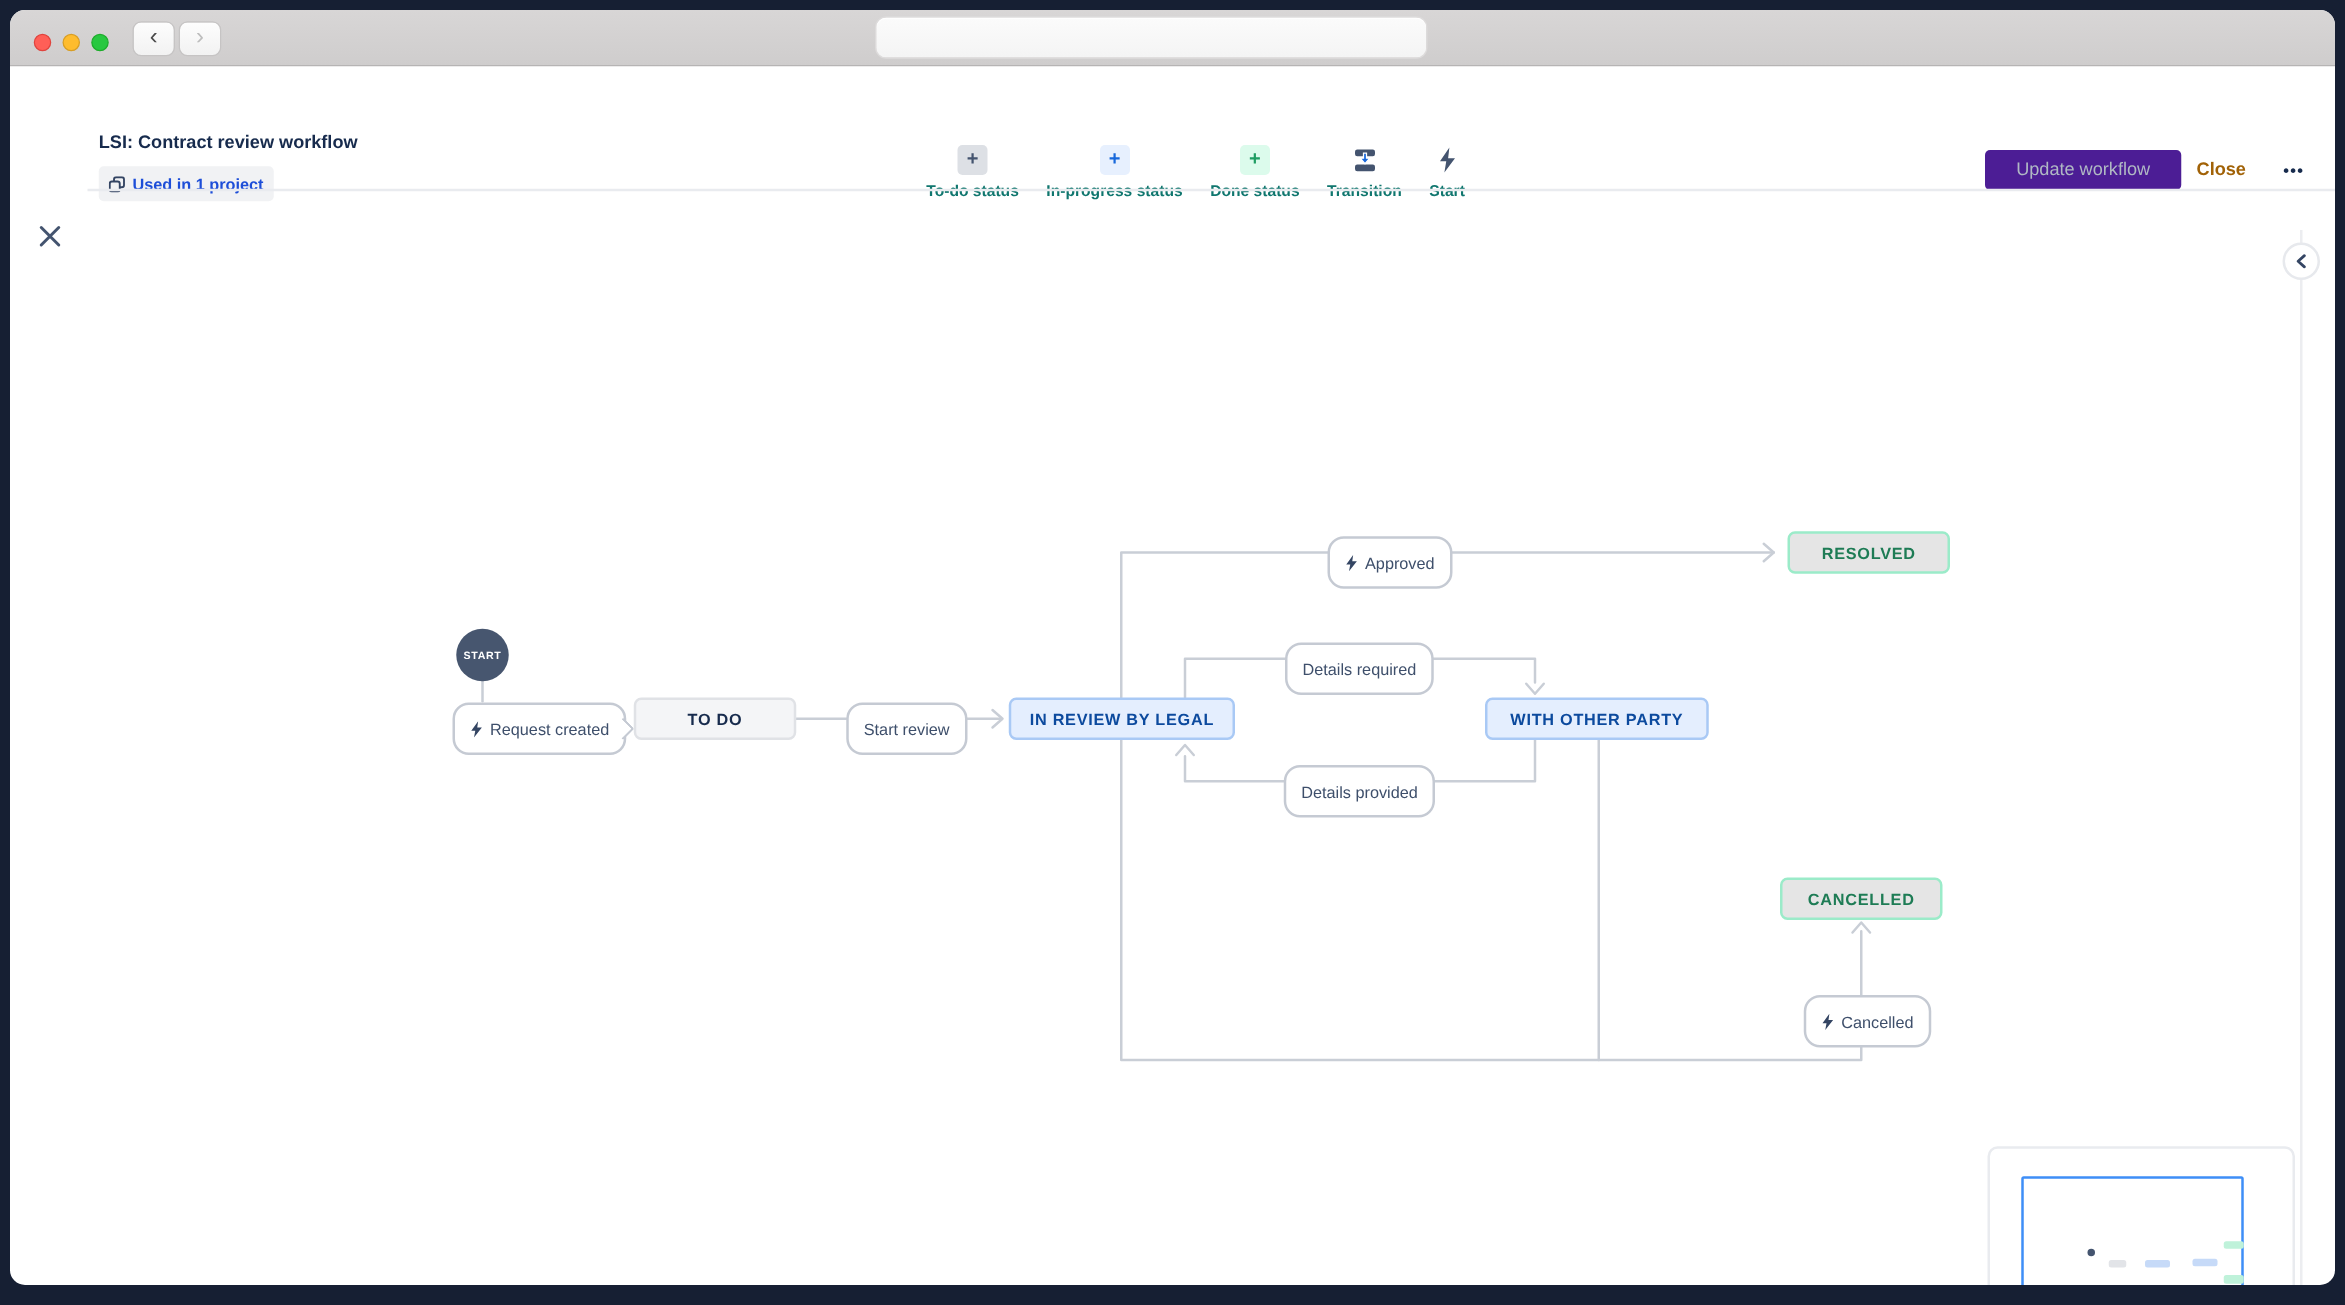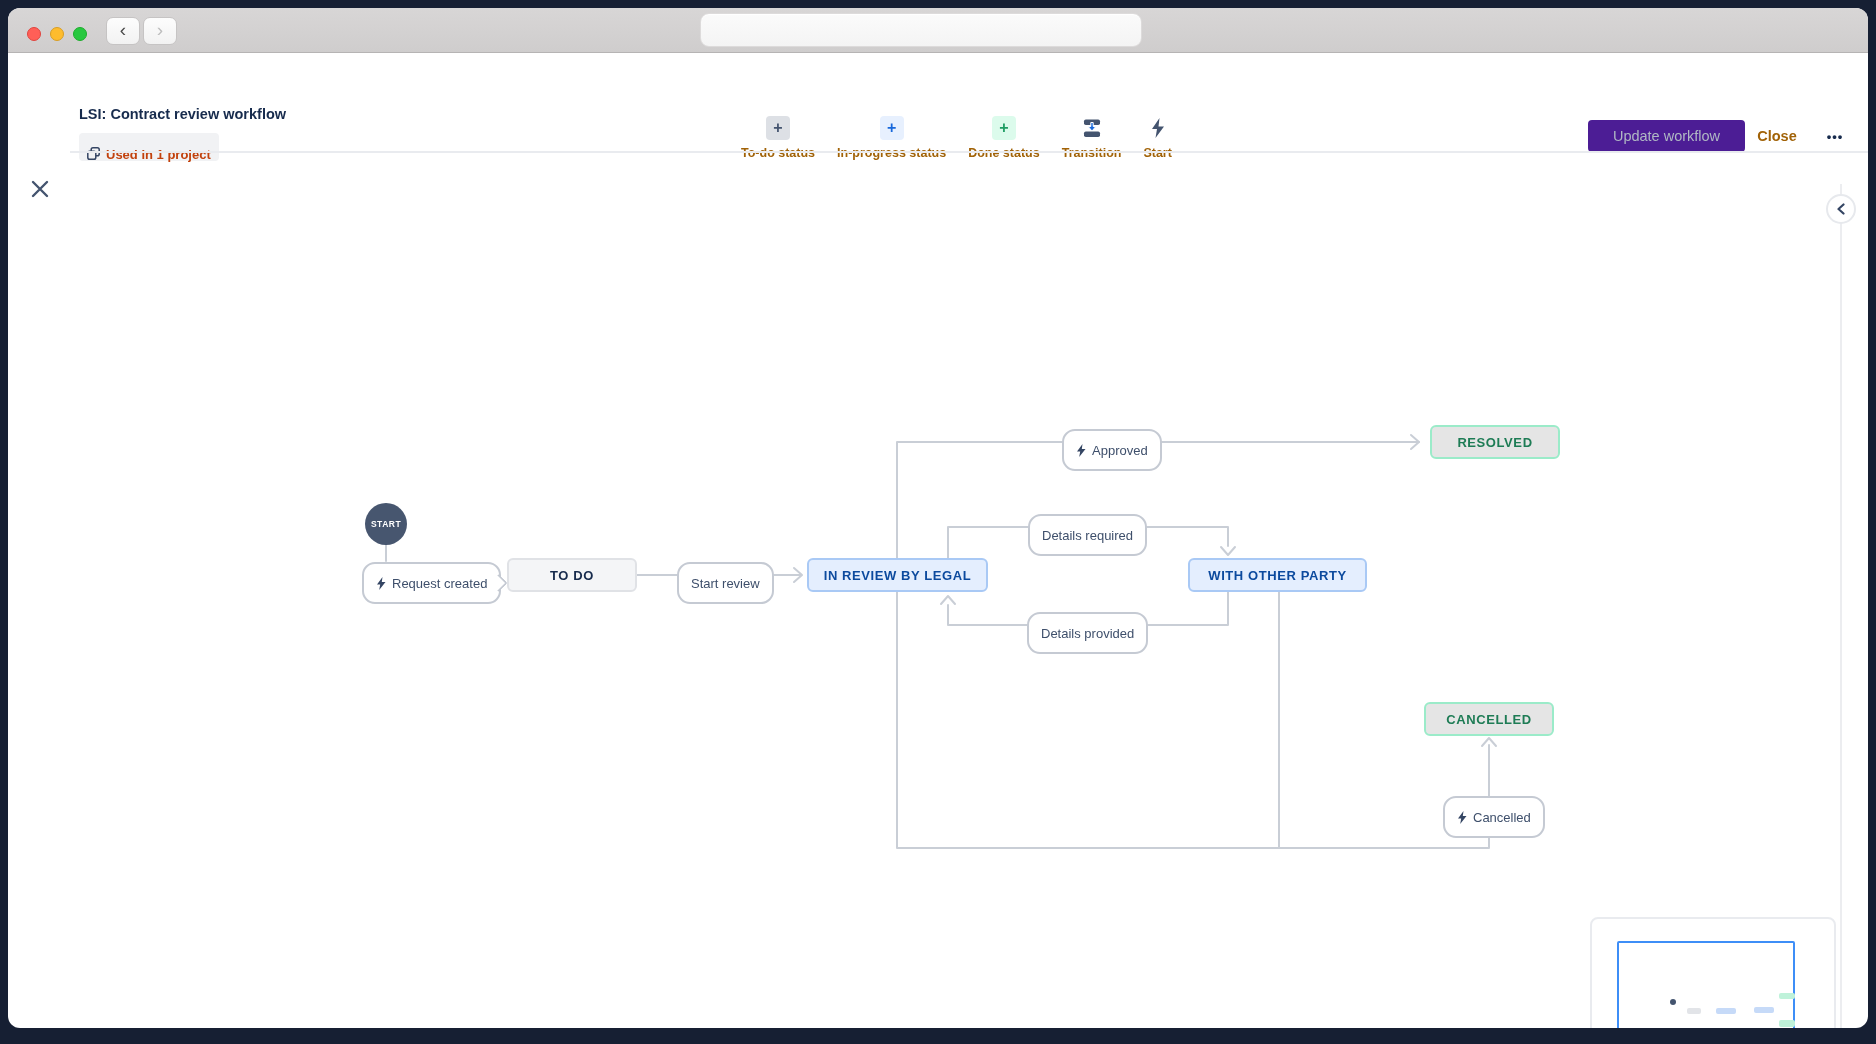--- a/index.html
+++ b/index.html
@@ -38,35 +38,35 @@
     border-radius:9px; box-shadow:inset 0 1px 0 #fff;
   }
   
   .appheader { position:absolute; left:0; top:45px; right:0; height:98px; background:#fff; z-index:4;margin-top:33px; }
   .header-rule { position:absolute; left:62px; top:143px; right:0; height:2px; background:#E9EBEF; z-index:4; }
   .x-btn { position:absolute; left:20px; top:91px; width:24px; height:24px; cursor:pointer;
            display:flex; align-items:center; justify-content:center; }
   .wf-title { position:absolute; left:71px; top:20px; font-size:14.5px; font-weight:700; color:#172B4D; }
   .badge {
     position:absolute; left:71px; top:47px; height:23px;
-    display:inline-flex; gap:6px; padding:14px 8px;
-    background:#F1F2F4; border-radius:4px; font-size:13px; font-weight:600; color:#c2410c;
+    display:inline-flex; align-items:center; gap:6px; padding:14px 8px;
+    background:#F1F2F4; border-radius:4px; font-size:13px; font-weight:600; color:#1d4ed8;
   }
   .toolbar { position:absolute; left:733px; top:30px; display:flex; gap:22px; }
   .tool { display:flex; flex-direction:column; align-items:center; gap:6px; cursor:pointer; }
   .tool-icon {
     width:24px; height:24px; border-radius:4px;
     display:flex; align-items:center; justify-content:center;
     font-size:16px; font-weight:700; line-height:1;
   }
   .ti-todo { background:#DDE0E5; color:#44546F; }
   .ti-prog { background:#E7F0FE; color:#1868DB; }
   .ti-done { background:#DCFBEC; color:#1F9D63; }
   .ti-plain { background:transparent; }
-  .tool-label { font-size:12.5px; font-weight:600; color:#a16207; white-space:nowrap; }
+  .tool-label { font-size:12.5px; font-weight:600; color:#0f766e; white-space:nowrap; }
   .btn-update {
     position:absolute; left:1580px; top:34px; width:157px; height:32px;
     background:#4c1d95; border:none; border-radius:4px;
     color:#B0B8C4; font-size:14.5px; font-weight:500; font-family:inherit;
   }
   .btn-close {
     position:absolute; left:1745px; top:34px; width:48px; height:32px;
     background:transparent; border:none; border-radius:4px;
     color:#a16207; font-size:14.5px; font-weight:600; font-family:inherit; cursor:pointer;
   }

